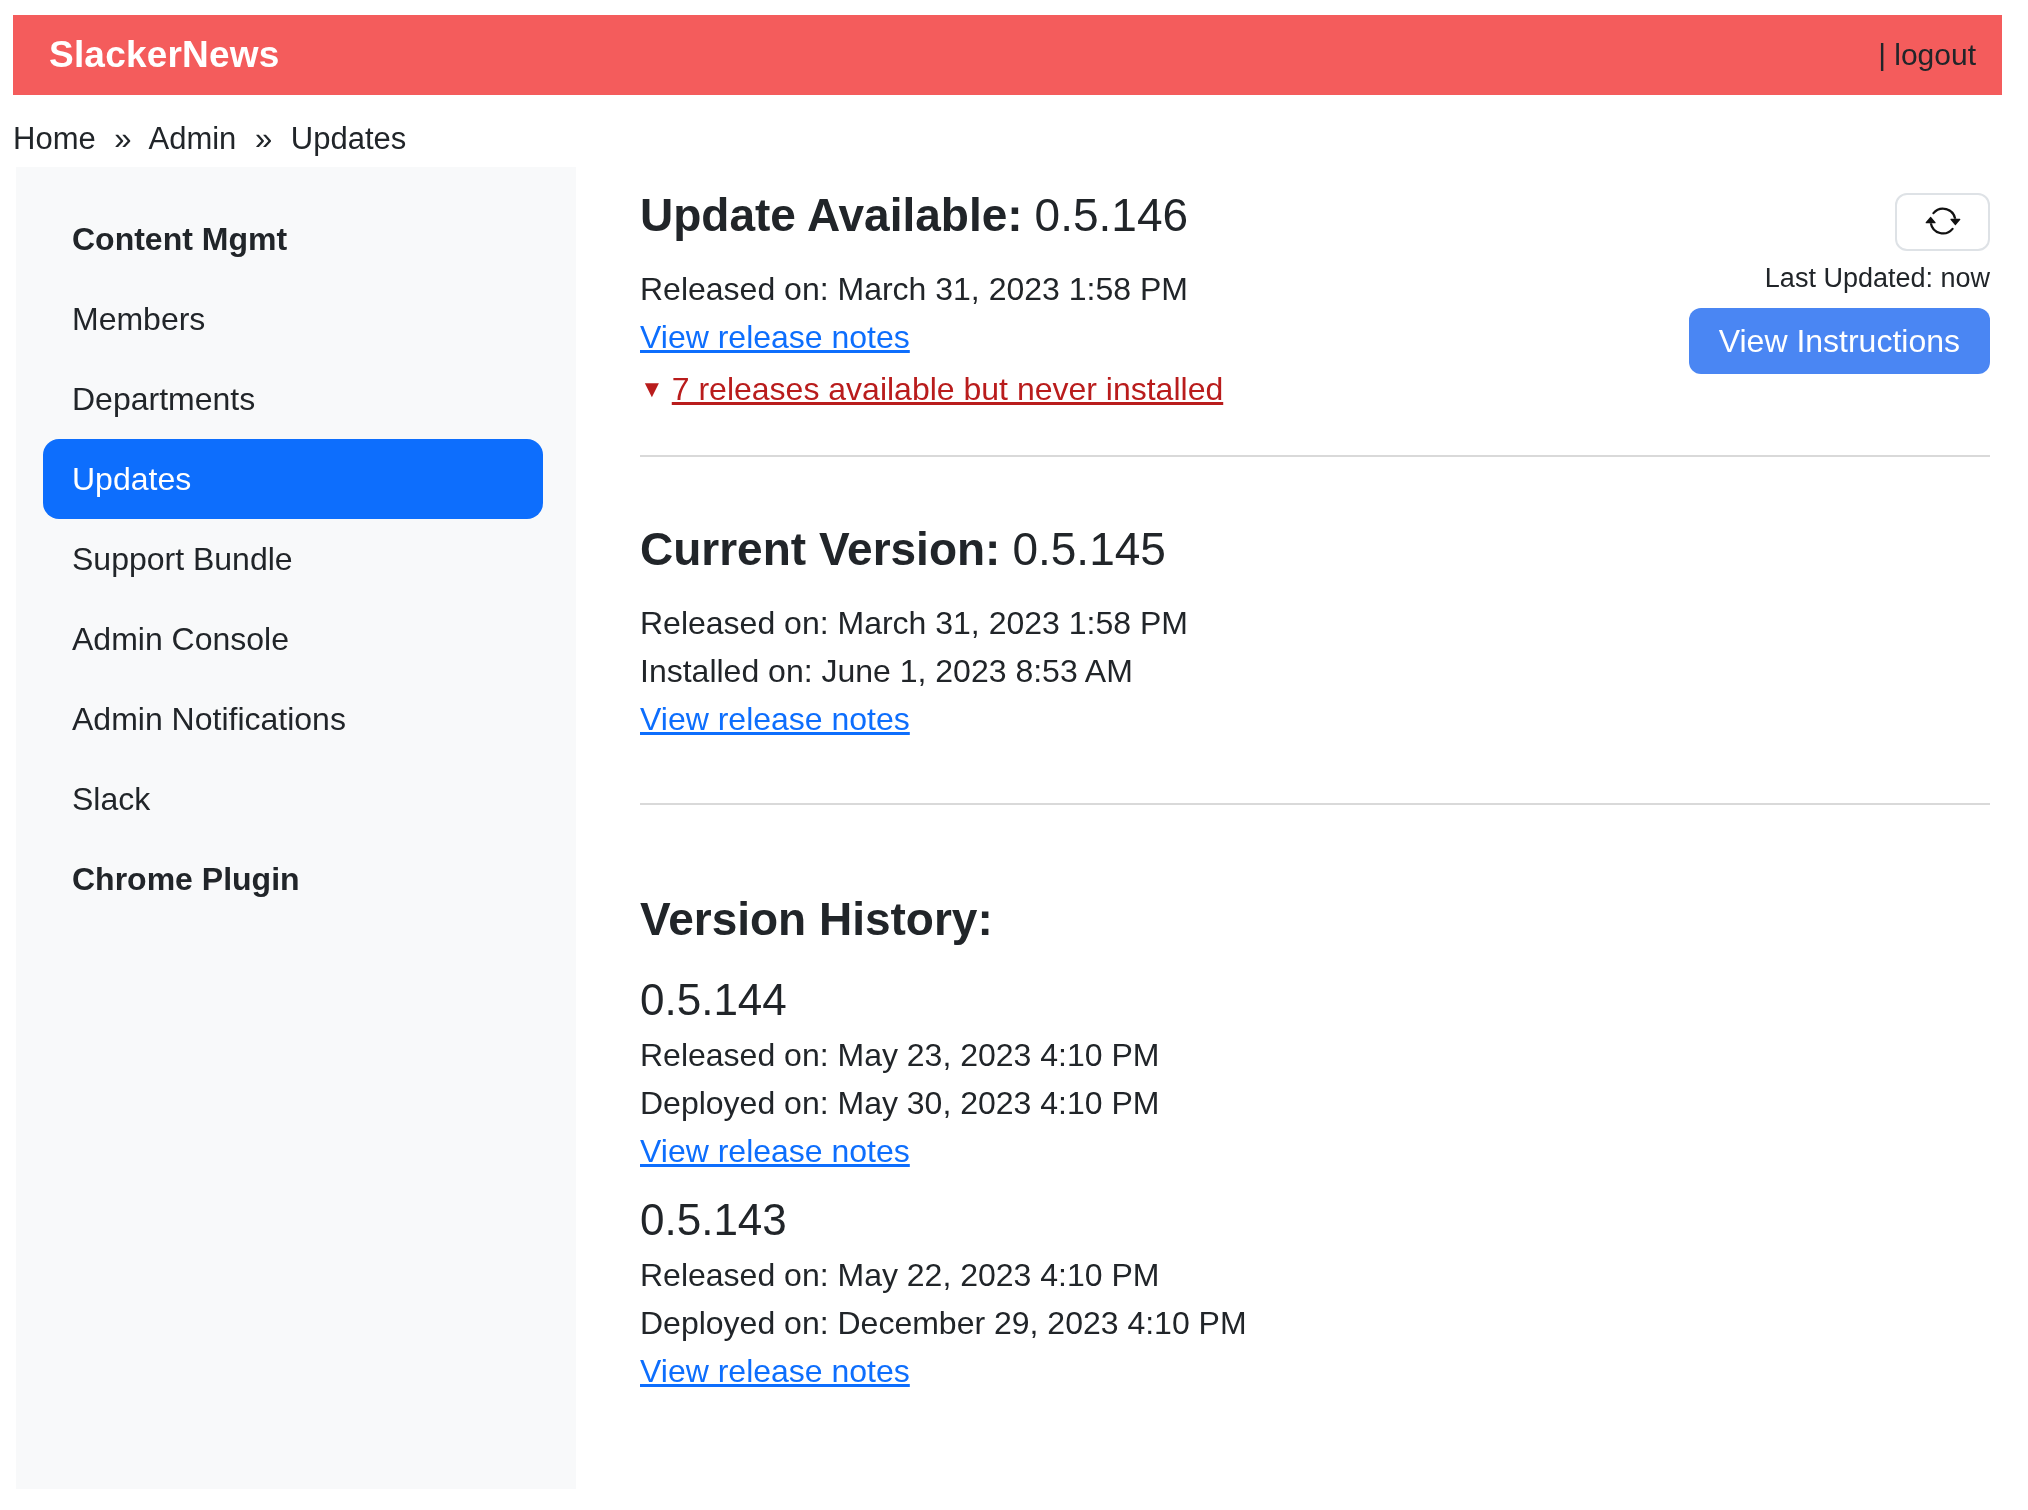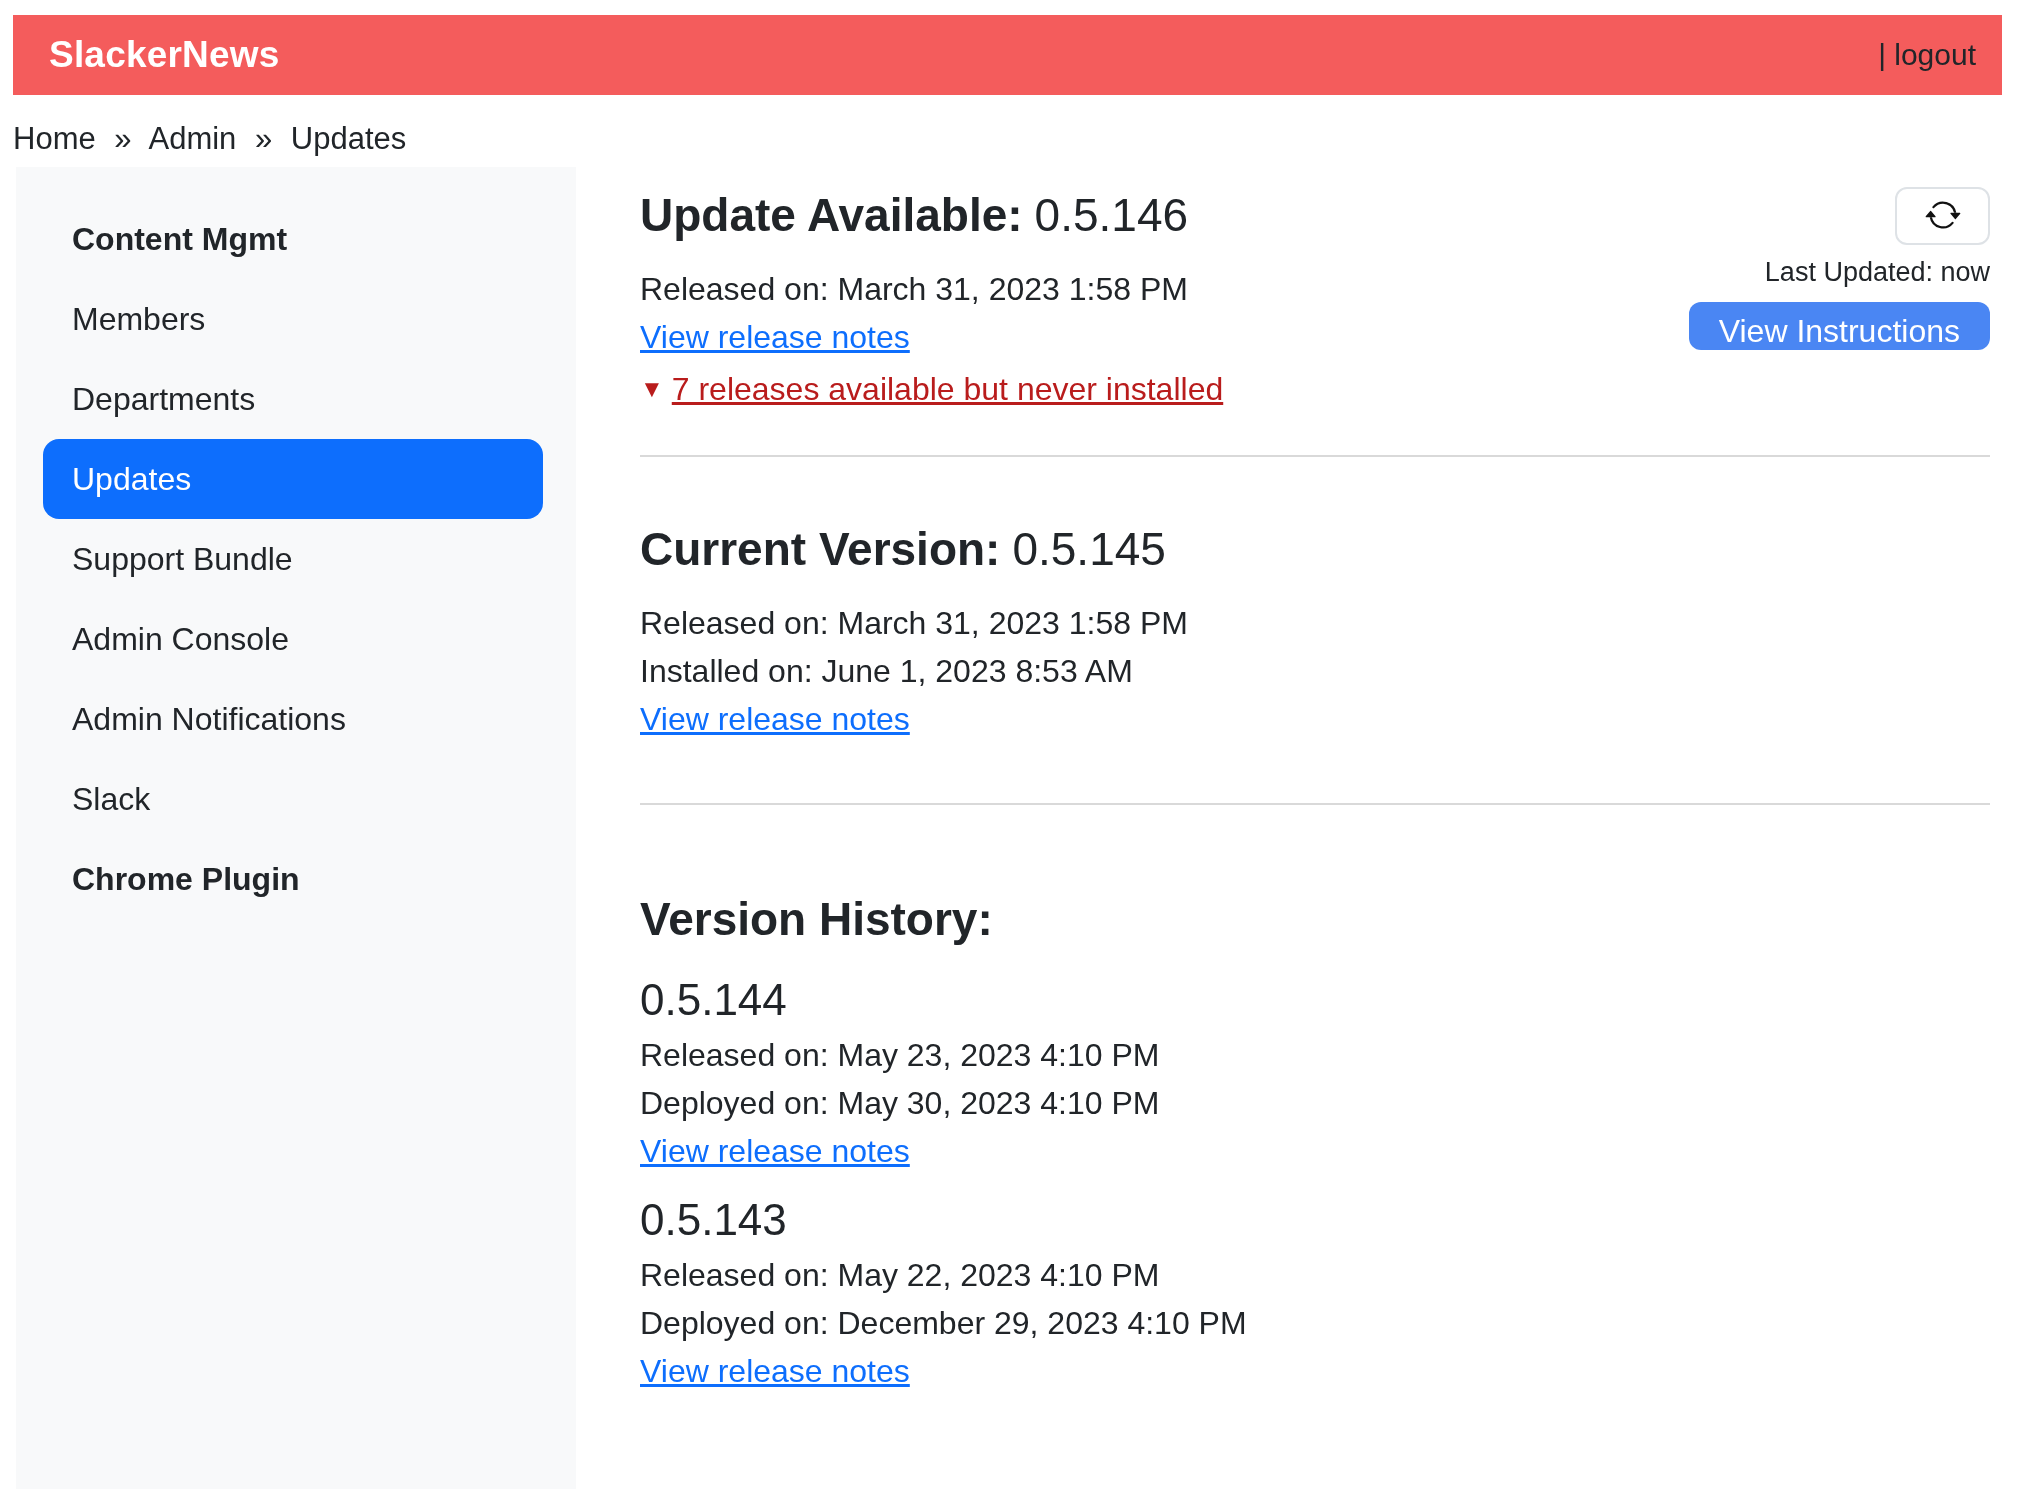--- a/index.html
+++ b/index.html
@@ -66,36 +66,36 @@
   .toggle-line .tri {
     display: inline-block;            
     font-size: 24px; margin-right: 8px;
     transform: translateY(-3px);
   }
 
   hr.divider { border: 0; border-top: 2px solid #d9d9d9; margin: 36px 0 64px 0; }
   hr.divider.before-history { margin: 60px 0 86px 0; }
 
   
-  .refresh-cluster { position: absolute; top: 20px; right: 12px; text-align: right; }
+  .refresh-cluster { position: absolute; top: 26px; right: 12px; text-align: right; }
   .refresh-btn {
     width: 95px; height: 58px;
     background: #ffffff;
     border: 2px solid #dee2e6; border-radius: 12px;
     display: inline-flex; align-items: center; justify-content: center;
     cursor: pointer; padding: 0;
   }
   .refresh-btn svg { width: 36px; height: 36px; fill: #111111; }
   .last-updated { font-size: 27px; margin-top: 12px; color: #212529; }
   .instructions-btn {
     margin-top: 14px;
     background: #4a86f3; color: #ffffff;
     border: none; border-radius: 12px;
     font-size: 32px; font-family: "Liberation Sans", sans-serif;
-    padding: 11px 30px; height: 48px;
+    padding: 11px 30px; height: 66px;
     cursor: pointer;
   }
 
   
   .vh-heading { margin-bottom: 36px; }
   .vh-version { font-size: 44px; line-height: 62px; margin-top: 14px; font-weight: 400; }
 </style>
 </head>
 <body>
 

